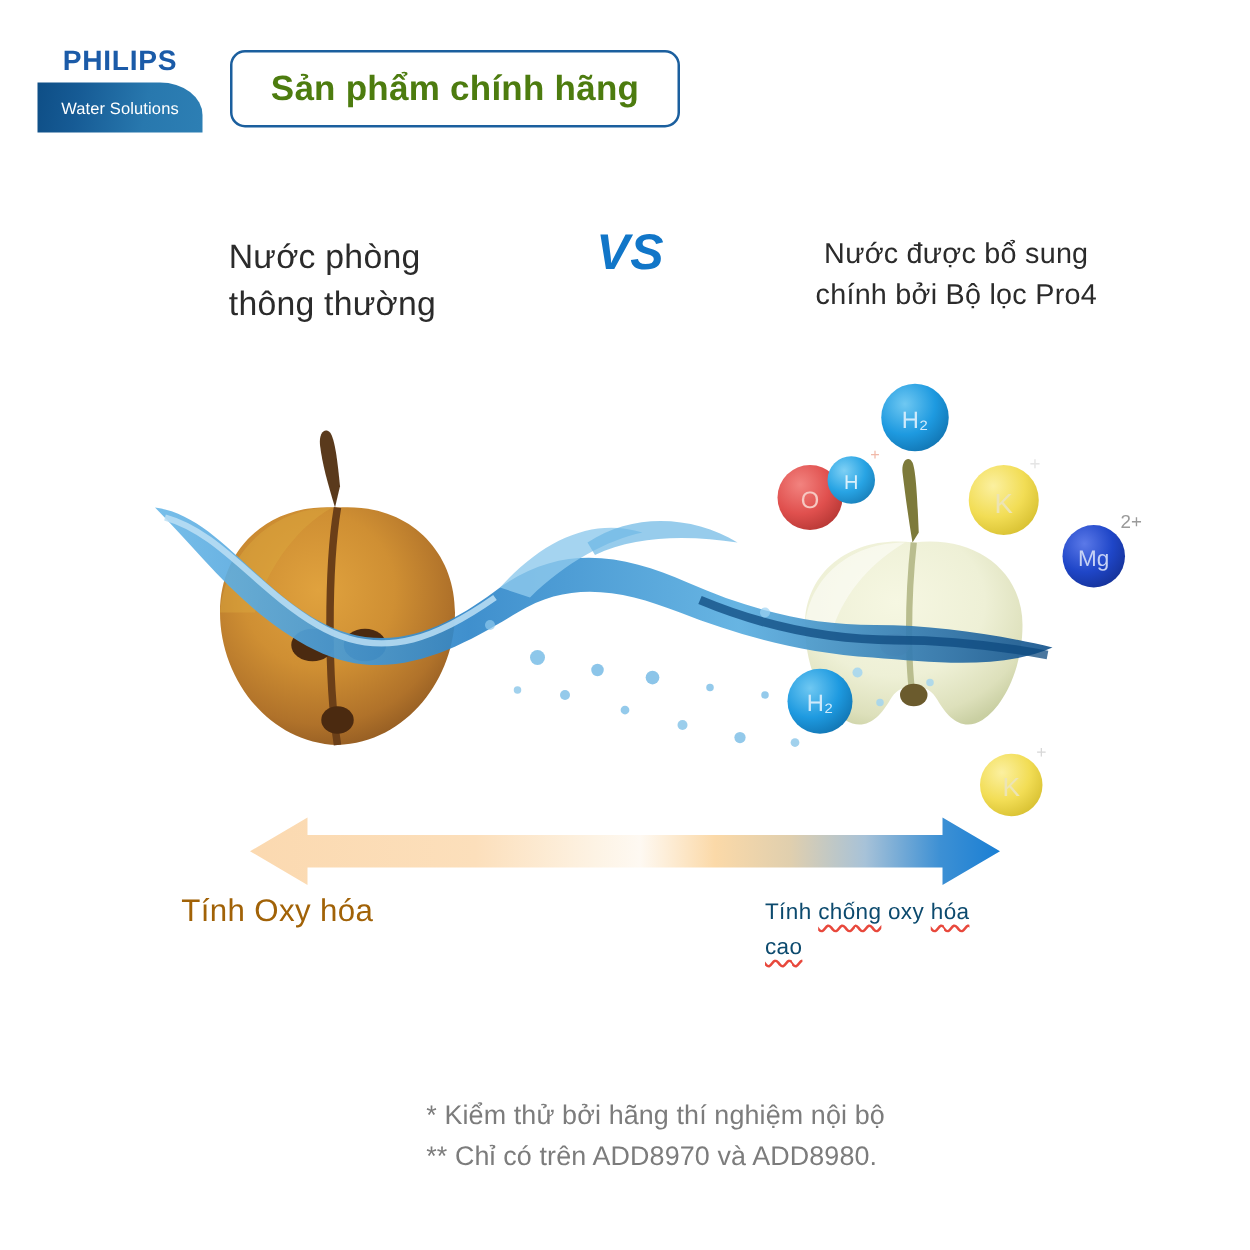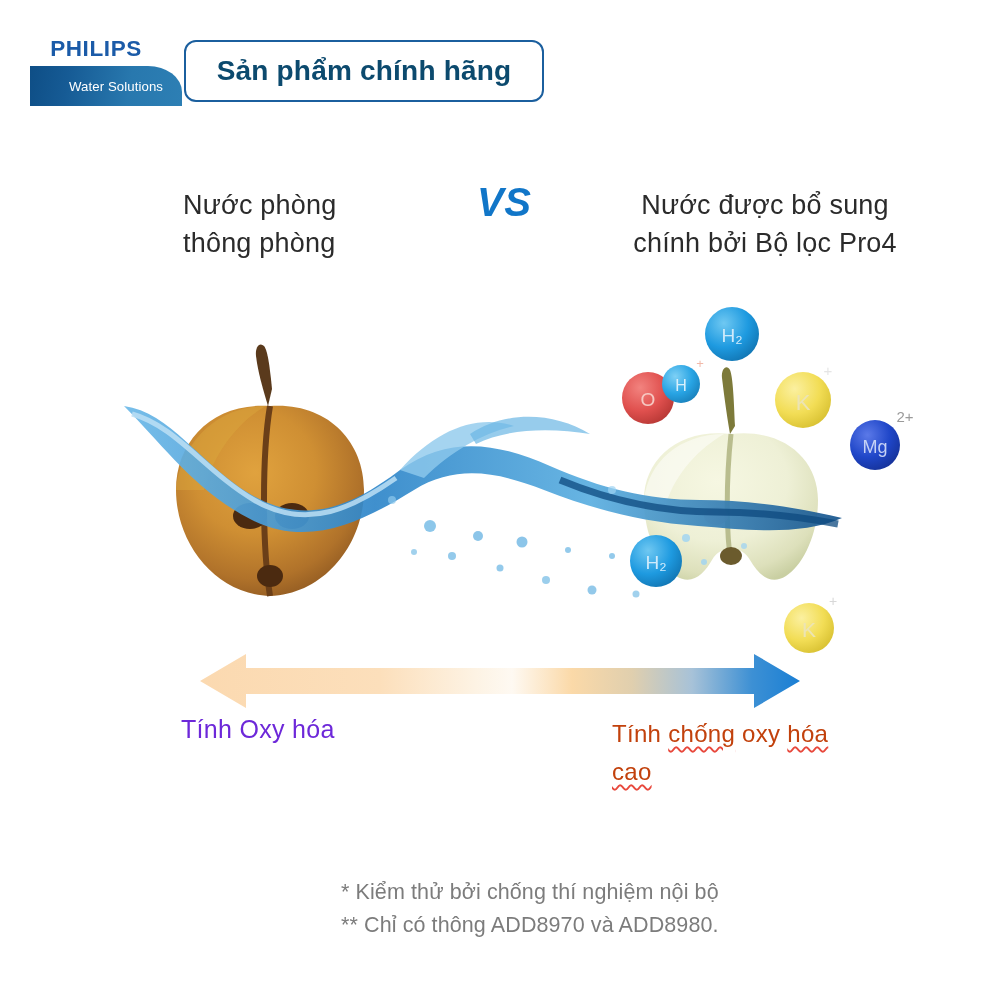--- a/index.html
+++ b/index.html
@@ -51,21 +51,20 @@
   }
   .logo-bottom {
     position: absolute;
     left: 0; top: 40px;
     width: 132px; height: 40px;
     background: linear-gradient(100deg, #0e4e86 0%, #165b95 25%, #2878ae 65%, #2d7fb4 100%);
     border-top-right-radius: 34px 26px;
     display: flex;
     align-items: center;
     justify-content: center;
-    padding-left: 20px;
   }
   .logo-sub {
     font-size: 13.2px;
     color: #ffffff;
     font-family: "Liberation Sans", sans-serif;
     letter-spacing: 0.1px;
   }
 
   .badge {
     position: absolute;
@@ -75,21 +74,21 @@
     border-radius: 12px;
     background: #ffffff;
     display: flex;
     align-items: center;
     justify-content: center;
     box-sizing: border-box;
   }
   .badge-text {
     font-size: 28px;
     font-weight: bold;
-    color: #0c4a6e;
+    color: #4d7c0f;
     letter-spacing: 0.2px;
   }
 
   
   .head-left {
     position: absolute;
     left: 183px; top: 186px;
     width: 260px;
     font-size: 27px;
     color: #2b2b2b;
@@ -103,21 +102,21 @@
     font-weight: bold;
     font-style: italic;
     color: #1176c8;
     letter-spacing: 0.5px;
     text-align: right;
   }
   .head-right {
     position: absolute;
     left: 600px; top: 186px;
     width: 330px;
-    font-size: 27px;
+    font-size: 23px;
     color: #2b2b2b;
     line-height: 1.42;
     text-align: center;
     letter-spacing: 0.2px;
   }
 
   
   .stage {
     position: absolute;
     left: 0; top: 294px;
@@ -129,30 +128,29 @@
     position: absolute;
     left: 200px; top: 650px;
     width: 600px; height: 62px;
   }
 
   
   .label-oxy {
     position: absolute;
     left: 145px; top: 715px;
     font-size: 25px;
-    color: #6d28d9;
+    color: #a16207;
     letter-spacing: 0.3px;
-    margin-left: 36px;
   }
   .label-anti {
     position: absolute;
     left: 612px; top: 715px;
     width: 330px;
-    font-size: 24px;
-    color: #c2410c;
+    font-size: 18px;
+    color: #0c4a6e;
     line-height: 1.58;
     letter-spacing: 0.3px;
   }
   .sq {
     
     display: inline;
     text-decoration: underline wavy #e8483c;
     text-decoration-thickness: 1.6px;
     text-underline-offset: 4px;
   }
@@ -187,21 +185,21 @@
     </div>
 
     <div class="badge">
       <span class="badge-text">Sản phẩm chính hãng</span>
     </div>
 
   </div>
 
   <div class="head-left">
     <div>Nước phòng</div>
-    <div>thông phòng</div>
+    <div>thông thường</div>
   </div>
 
   <div class="vs">VS</div>
 
   <div class="head-right">
     <div>Nước được bổ sung</div>
     <div>chính bởi Bộ lọc Pro4</div>
   </div>
 
   <div class="stage">
@@ -390,17 +388,17 @@
     </svg>
   </div>
 
   <div class="label-oxy">Tính Oxy hóa</div>
 
   <div class="label-anti">
     <span>Tính </span><span class="sq">chống</span><span> oxy </span><span class="sq">hóa</span><br><span class="sq">cao</span>
   </div>
 
   <div class="footnotes">
-    <span class="fn-line">* Kiểm thử bởi chống thí nghiệm nội bộ</span>
-    <span class="fn-line">** Chỉ có thông ADD8970 và ADD8980.</span>
+    <span class="fn-line">* Kiểm thử bởi hãng thí nghiệm nội bộ</span>
+    <span class="fn-line">** Chỉ có trên ADD8970 và ADD8980.</span>
   </div>
 
 </div>
 
 </body></html>

